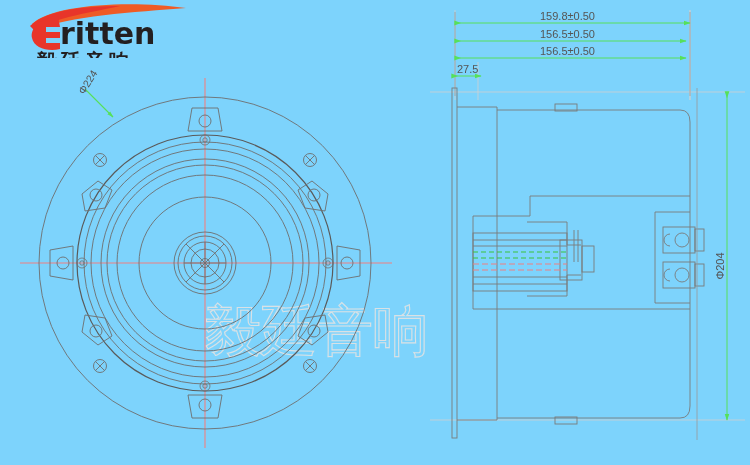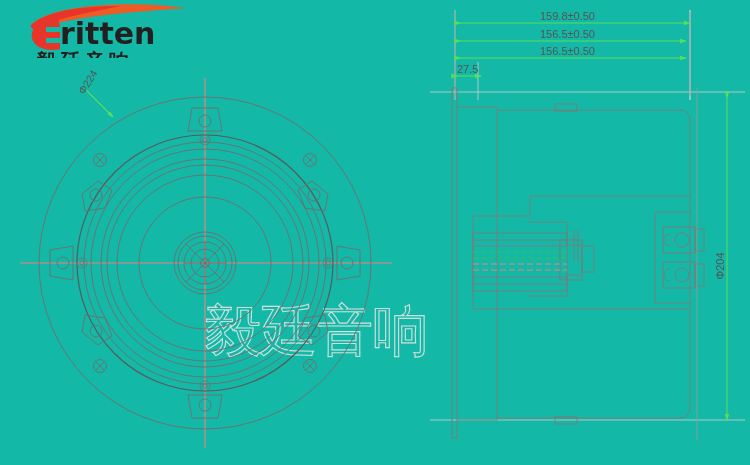--- a/index.html
+++ b/index.html
@@ -7,21 +7,21 @@
     padding: 0;
     background: #ffffff;
   }
   body {
     font-family: "Liberation Sans", sans-serif;
   }
   #page {
     position: relative;
     width: 750px;
     height: 465px;
-    background: #14b8a6;
+    background: #7dd3fc;
     overflow: hidden;
   }
   #drawing-svg {
     position: absolute;
     left: 0;
     top: 0;
     width: 750px;
     height: 465px;
   }
   .brand-logo {

